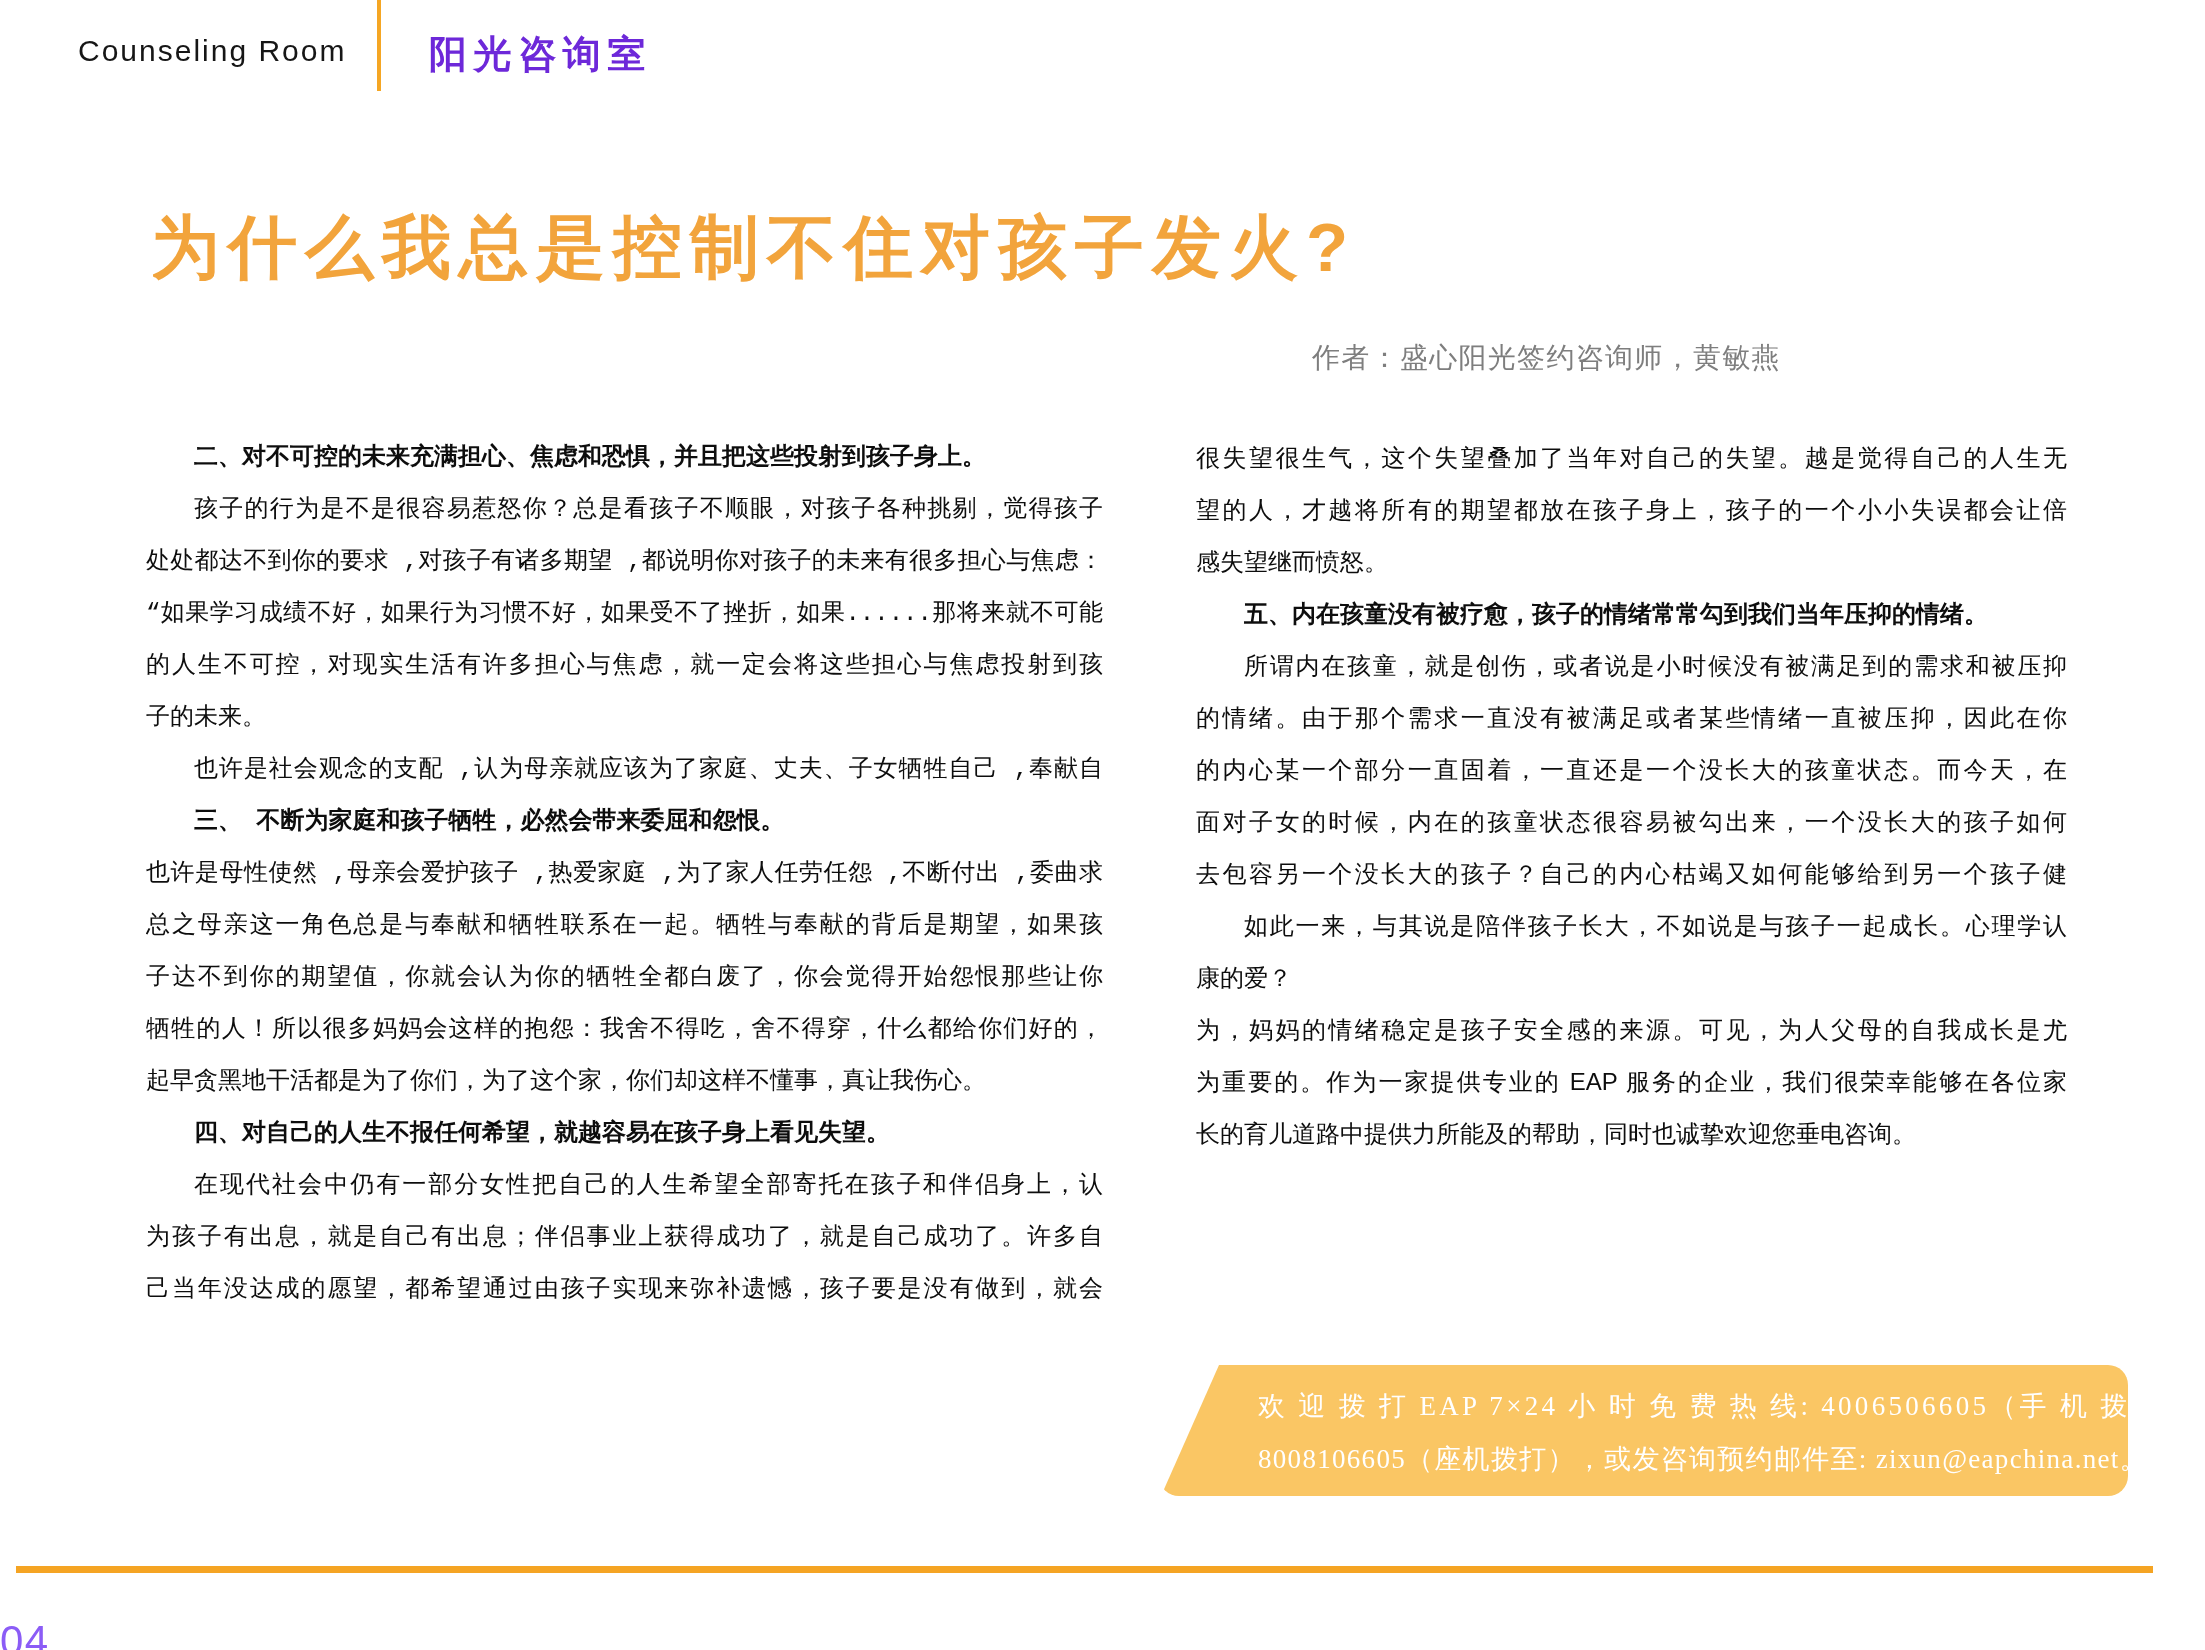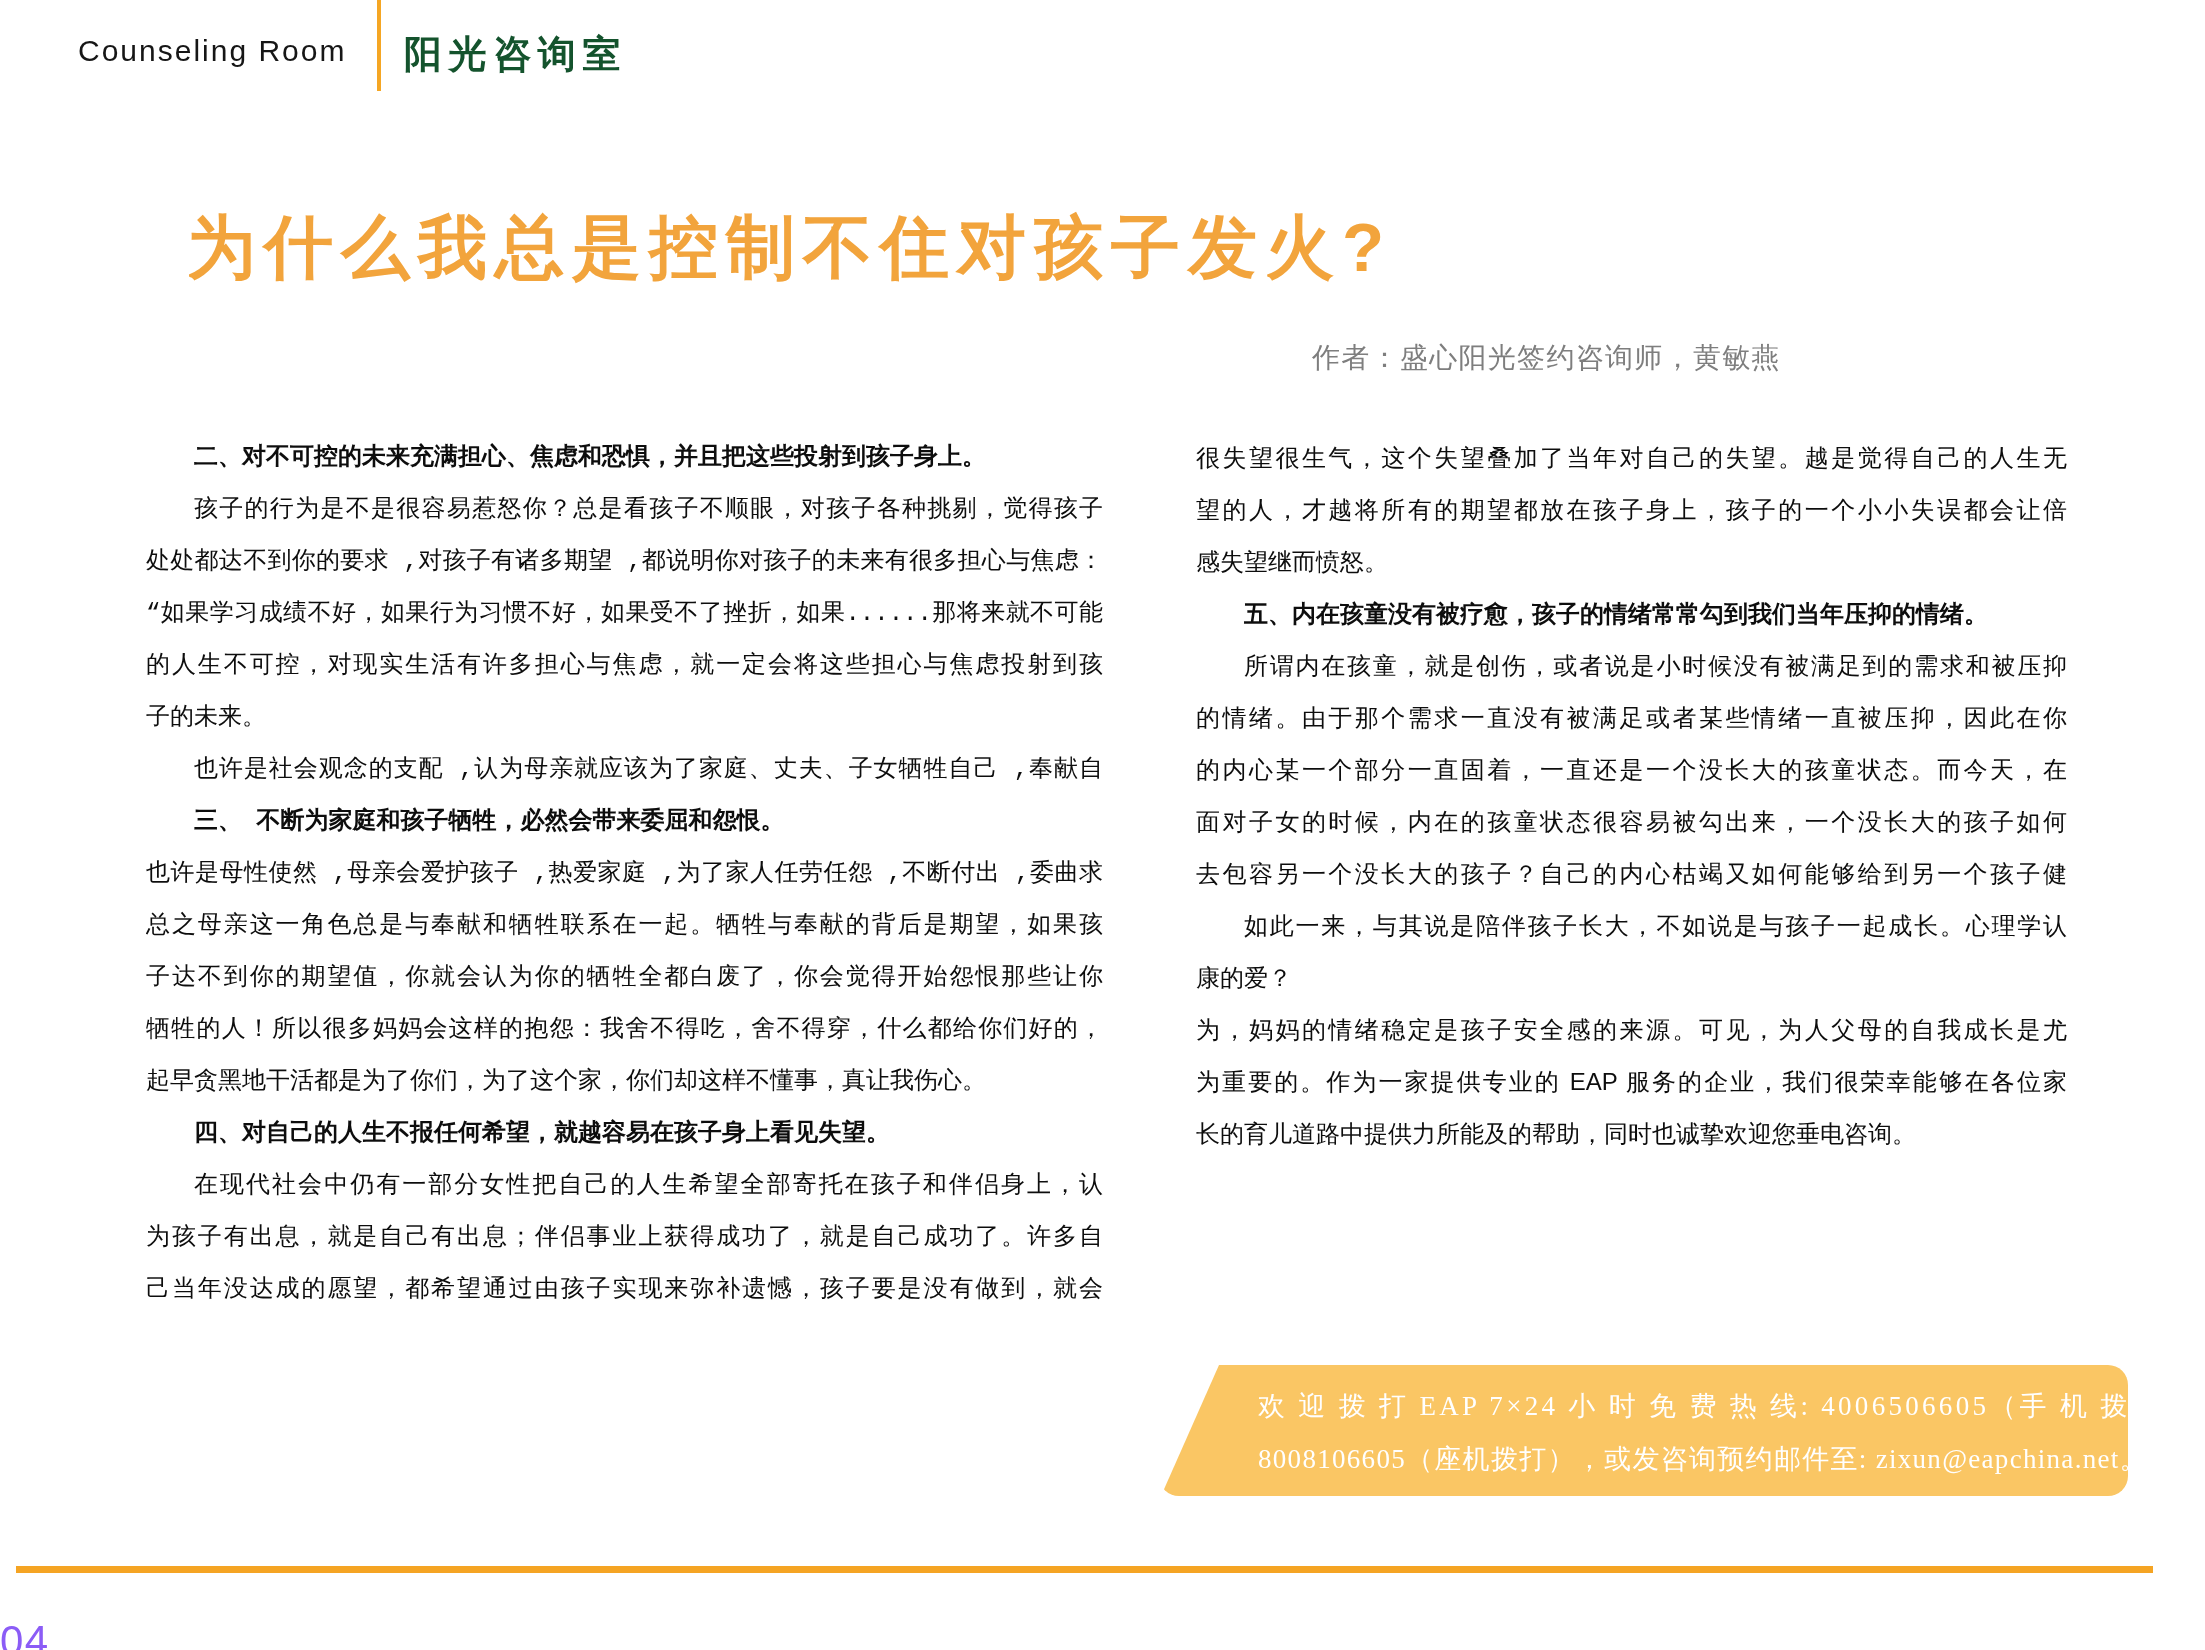--- a/index.html
+++ b/index.html
@@ -15,29 +15,29 @@
   .hdr-en{
     position:absolute;left:78px;top:34px;
     font-size:30px;letter-spacing:2px;color:#161616;
     font-family:"Liberation Sans", sans-serif;
   }
   .hdr-divider{
     position:absolute;left:377px;top:0;width:4px;height:91px;
     background:#F5A623;
   }
   .hdr-cn{
-    position:absolute;left:404px;top:29px;
-    font-size:38px;font-weight:700;letter-spacing:6.6px;color:#14532d;
+    position:absolute;left:429px;top:29px;
+    font-size:38px;font-weight:700;letter-spacing:6.6px;color:#6d28d9;
     font-family:Liberation Mono, monospace;
   }
   
   .title{
     position:absolute;left:151px;top:204px;width:1721px;
     font-size:69px;line-height:87px;font-weight:700;
-    letter-spacing:8px;color:#F2A43C;white-space:nowrap;margin-left:36px;
+    letter-spacing:8px;color:#F2A43C;white-space:nowrap;
   }
   .author{
     position:absolute;left:1312px;top:339px;
     font-size:28px;color:#7E7E7E;letter-spacing:1.3px;white-space:nowrap;
   }
   
   .col{position:absolute;top:432px;}
   .col-left{left:146px;width:957px;font-family:Liberation Mono, monospace;}
   .col-right{left:1196px;width:871px;}
   .ln{

